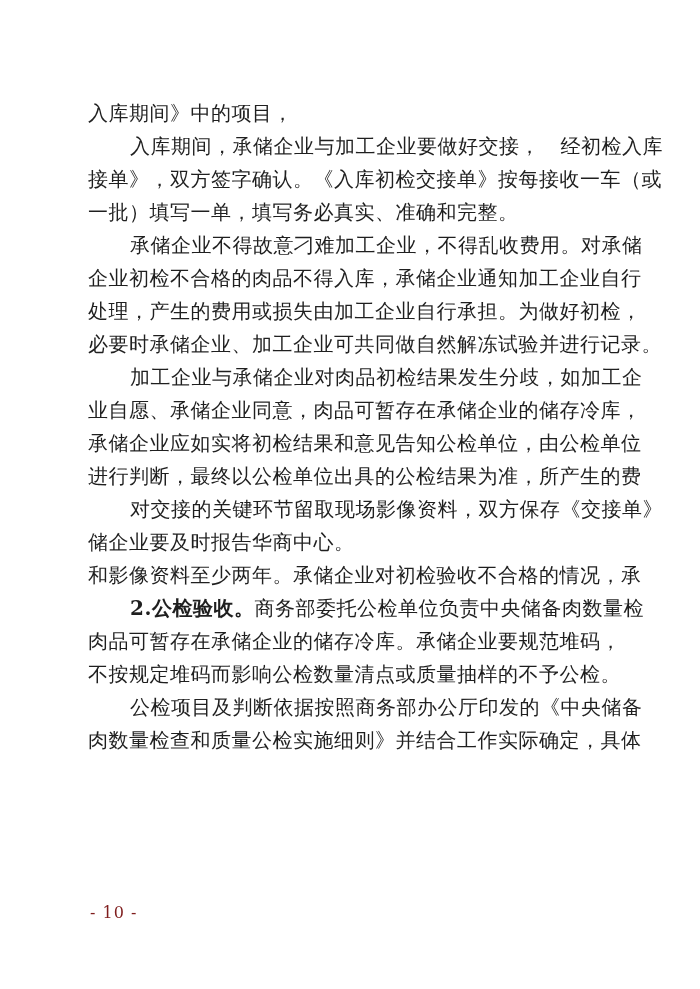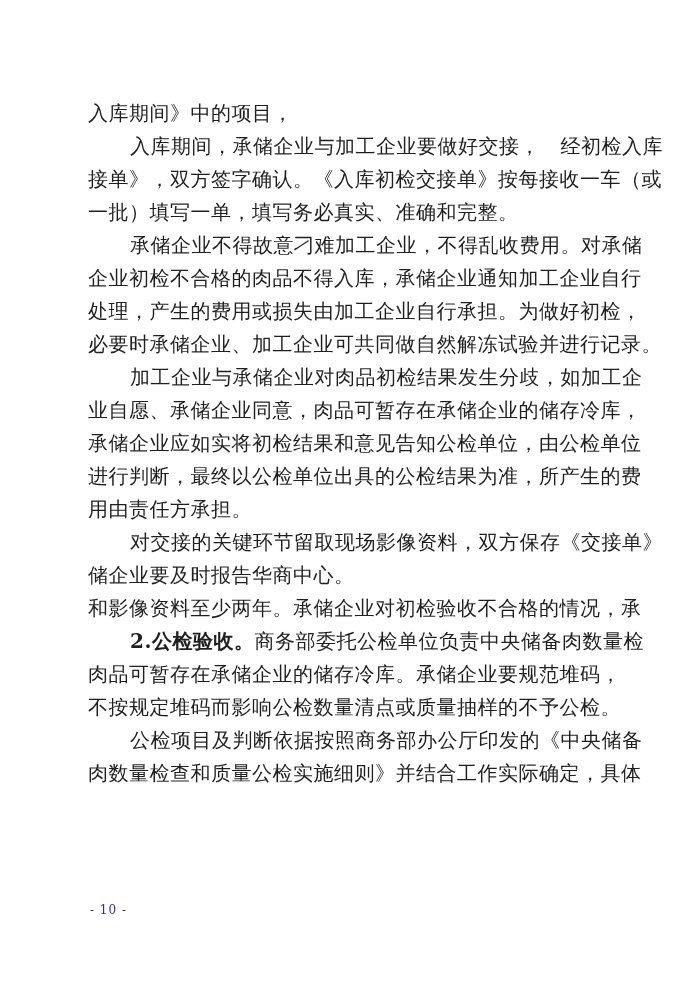--- a/index.html
+++ b/index.html
@@ -32,44 +32,43 @@
   .line.indent {
     padding-left: 42px;
   }
   .line .bold {
     font-weight: bold;
   }
   .page-number {
     position: absolute;
     left: 90px;
     top: 903px;
-    font-size: 12px;
+    font-size: 16px;
     letter-spacing: 1px;
-    color: #4c1d95;
+    color: #7f1d1d;
   }
 </style>
 </head>
 <body>
 
 <div class="page">
 
   <div class="text-block">
     <div class="line"><span>入库期间》中的项目，</span></div>
     <div class="line indent"><span>入库期间，承储企业与加工企业要做好交接，　经初检入库</span></div>
     <div class="line"><span>接单》，双方签字确认。《入库初检交接单》按每接收一车（或</span></div>
     <div class="line"><span>一批）填写一单，填写务必真实、准确和完整。</span></div>
     <div class="line indent"><span>承储企业不得故意刁难加工企业，不得乱收费用。对承储</span></div>
     <div class="line"><span>企业初检不合格的肉品不得入库，承储企业通知加工企业自行</span></div>
     <div class="line"><span>处理，产生的费用或损失由加工企业自行承担。为做好初检，</span></div>
     <div class="line"><span>必要时承储企业、加工企业可共同做自然解冻试验并进行记录。</span></div>
     <div class="line indent"><span>加工企业与承储企业对肉品初检结果发生分歧，如加工企</span></div>
     <div class="line"><span>业自愿、承储企业同意，肉品可暂存在承储企业的储存冷库，</span></div>
     <div class="line"><span>承储企业应如实将初检结果和意见告知公检单位，由公检单位</span></div>
     <div class="line"><span>进行判断，最终以公检单位出具的公检结果为准，所产生的费</span></div>
-    <div class="line"><span>用由责任方承担。</span></div>
     <div class="line indent"><span>对交接的关键环节留取现场影像资料，双方保存《交接单》</span></div>
     <div class="line"><span>储企业要及时报告华商中心。</span></div>
     <div class="line"><span>和影像资料至少两年。承储企业对初检验收不合格的情况，承</span></div>
     <div class="line indent"><span class="bold">2.公检验收。</span><span>商务部委托公检单位负责中央储备肉数量检</span></div>
     <div class="line"><span>肉品可暂存在承储企业的储存冷库。承储企业要规范堆码，</span></div>
     <div class="line"><span>不按规定堆码而影响公检数量清点或质量抽样的不予公检。</span></div>
     <div class="line indent"><span>公检项目及判断依据按照商务部办公厅印发的《中央储备</span></div>
     <div class="line"><span>肉数量检查和质量公检实施细则》并结合工作实际确定，具体</span></div>
   </div>
 

